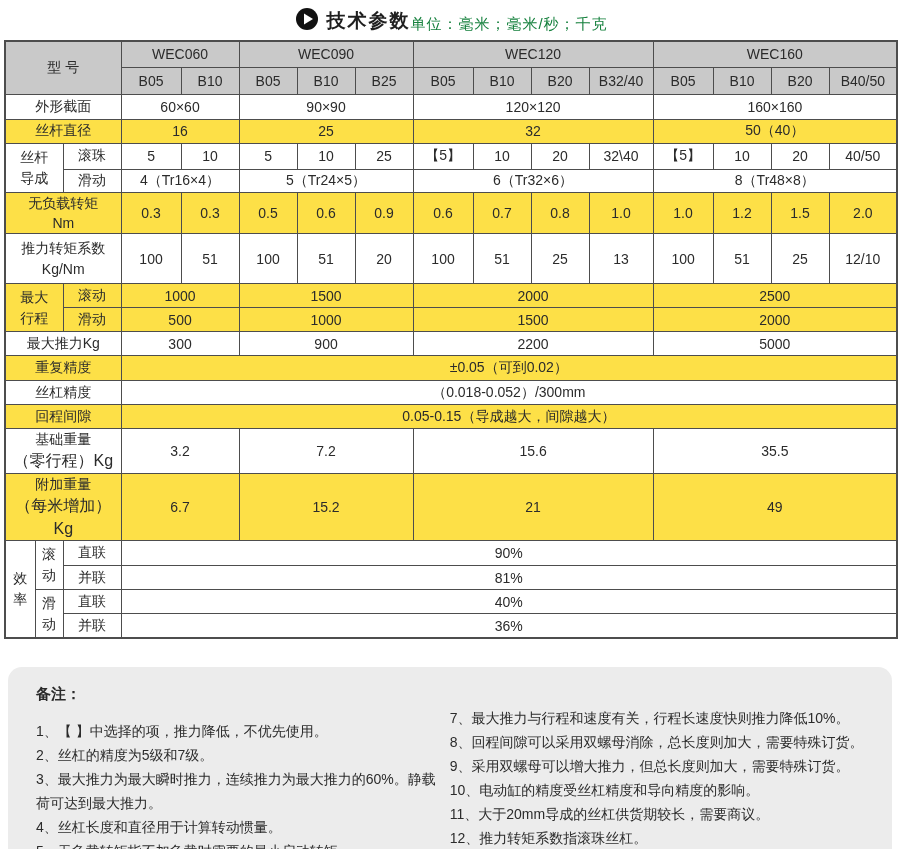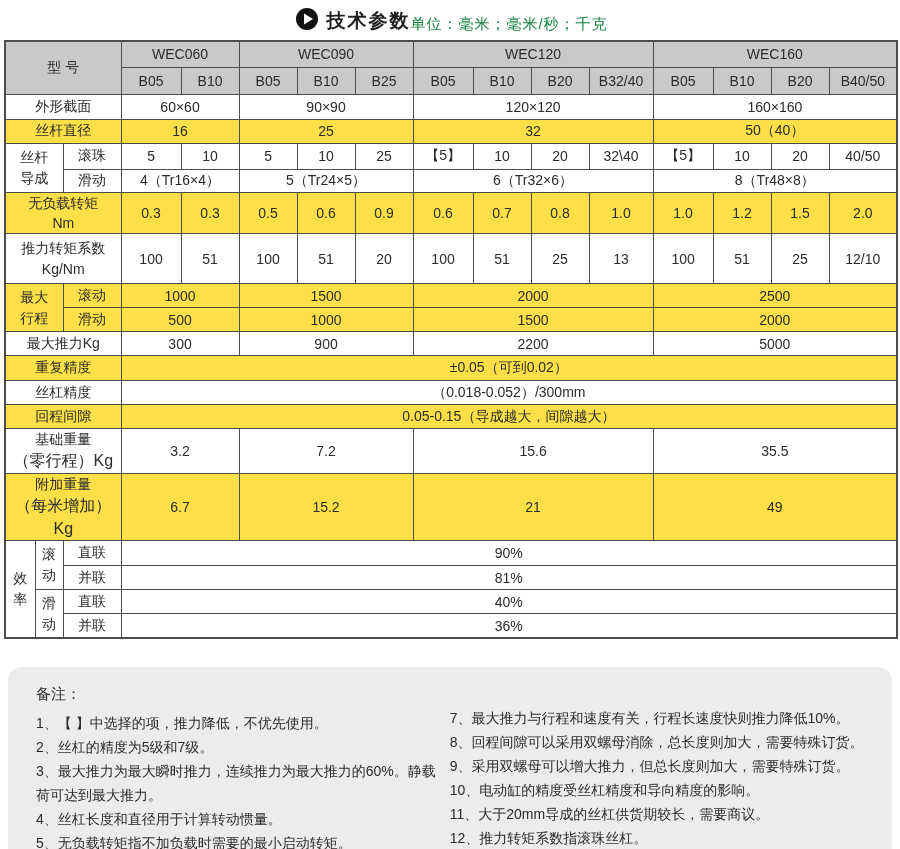--- a/index.html
+++ b/index.html
@@ -16,21 +16,21 @@
   .w td{background:#ffffff;}
   .sub{font-size:16px;}
   .two-line div{line-height:1.45;}
   .narrow{word-break:break-all;line-height:1.5;}
   .h23{height:23px}.h24{height:24px}.h25{height:25px}.h26{height:26px}.h27{height:27px}
   .h47{height:29px}.h48{height:36px}.h49{height:49px}.h50{height:50px}
   .notes-box{background:#ececec;border-radius:14px;margin:28px 8px 0 8px;padding:14px 22px 16px 28px;min-height:150px;display:flex;gap:10px;}
   .notes-col{font-size:14px;line-height:1.72;color:#2b2b2b;}
   .notes-col.left{width:49%;}
   .notes-col.right{width:51%;padding-top:25px;}
-  .notes-title{font-weight:normal;font-size:15px;margin-bottom:4px;}
+  .notes-title{font-weight:bold;font-size:15px;margin-bottom:12px;}
   .note-item{margin:0;}
   .play-icon{display:inline-block;}
 </style>
 </head>
 <body>
 
 <div class="topbar">
   <div class="title-wrap">
     <span class="play-icon">
       <svg width="22" height="22" viewBox="0 0 22 22">

